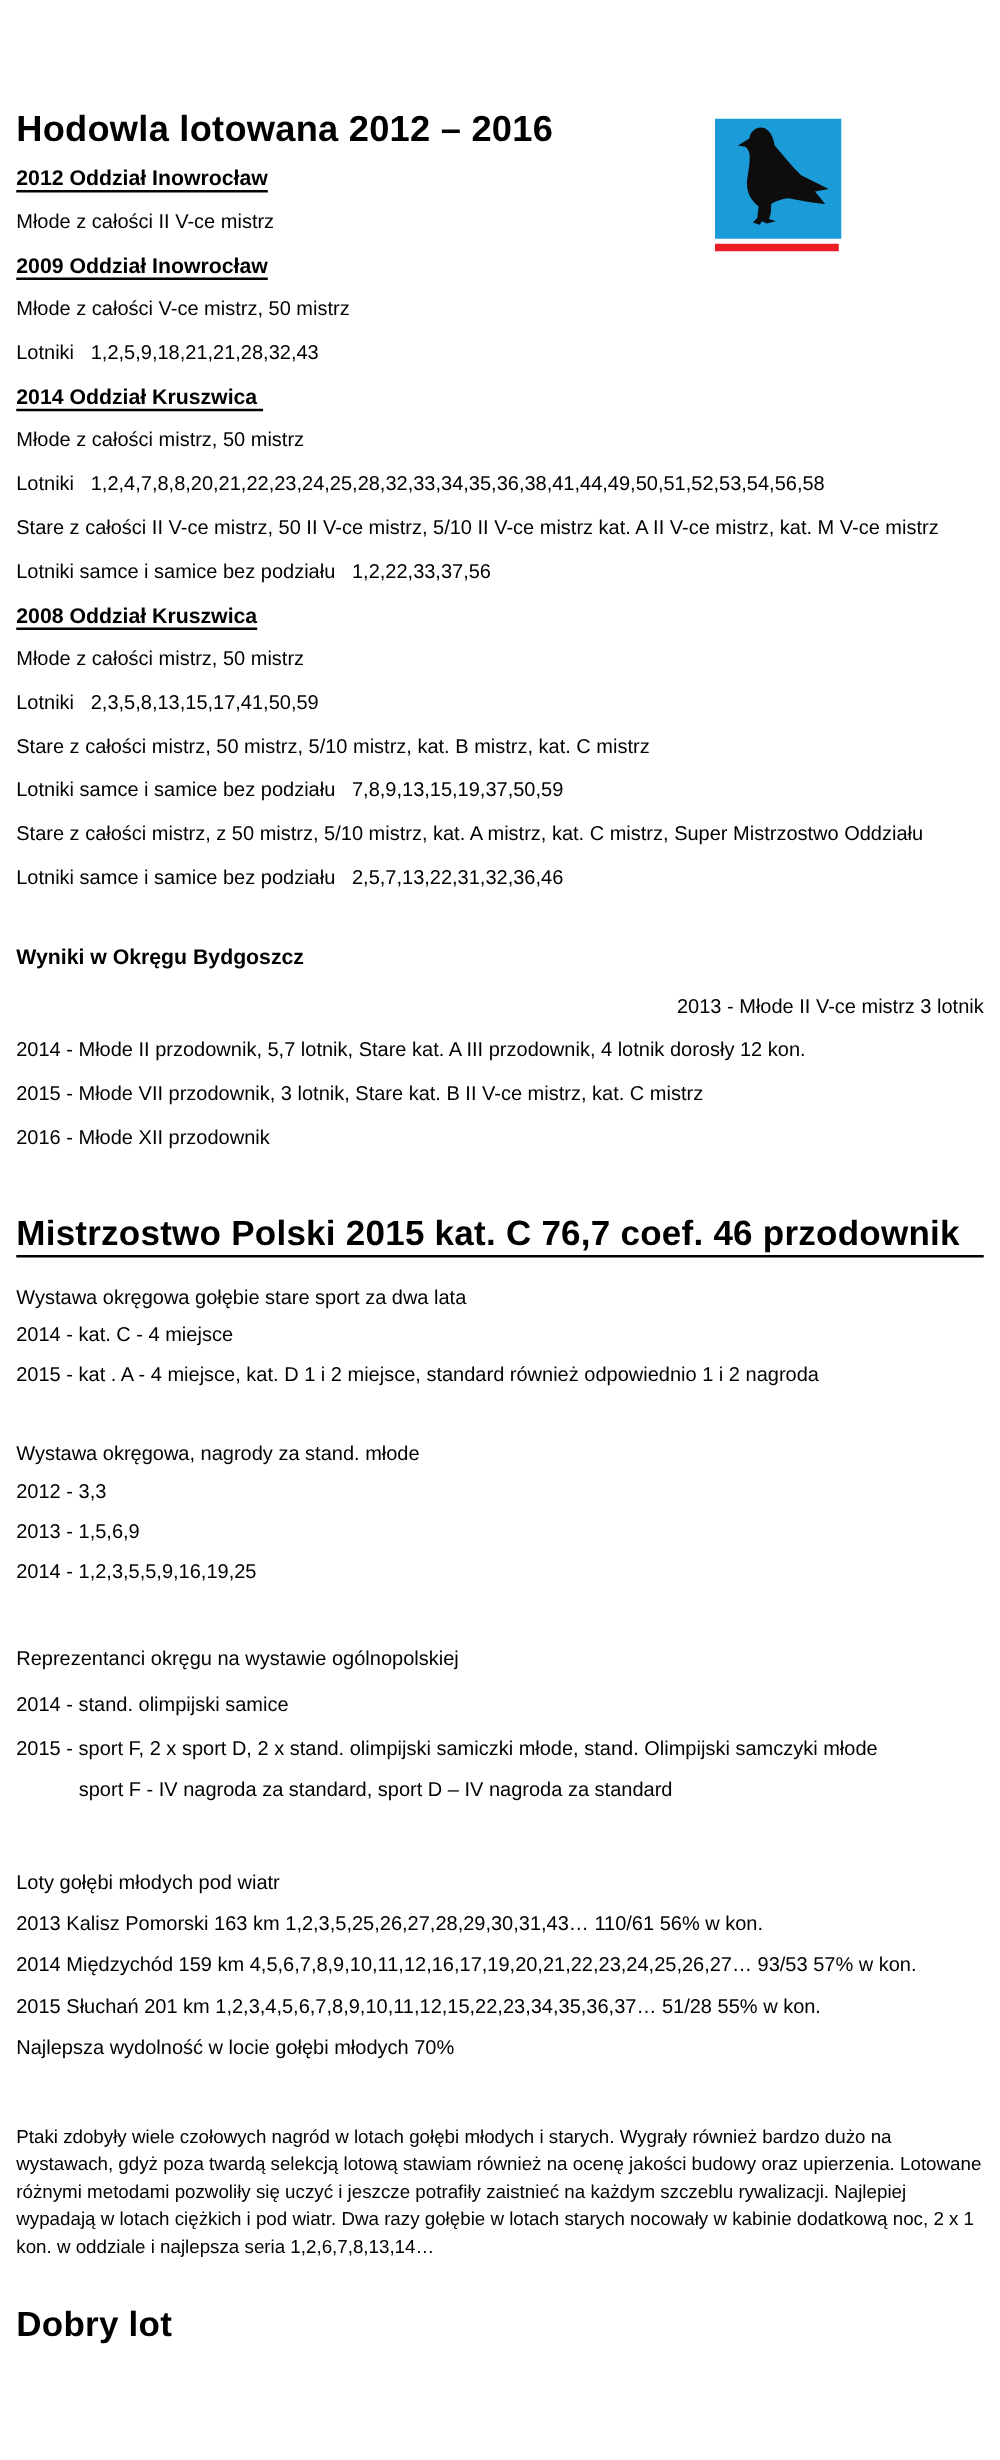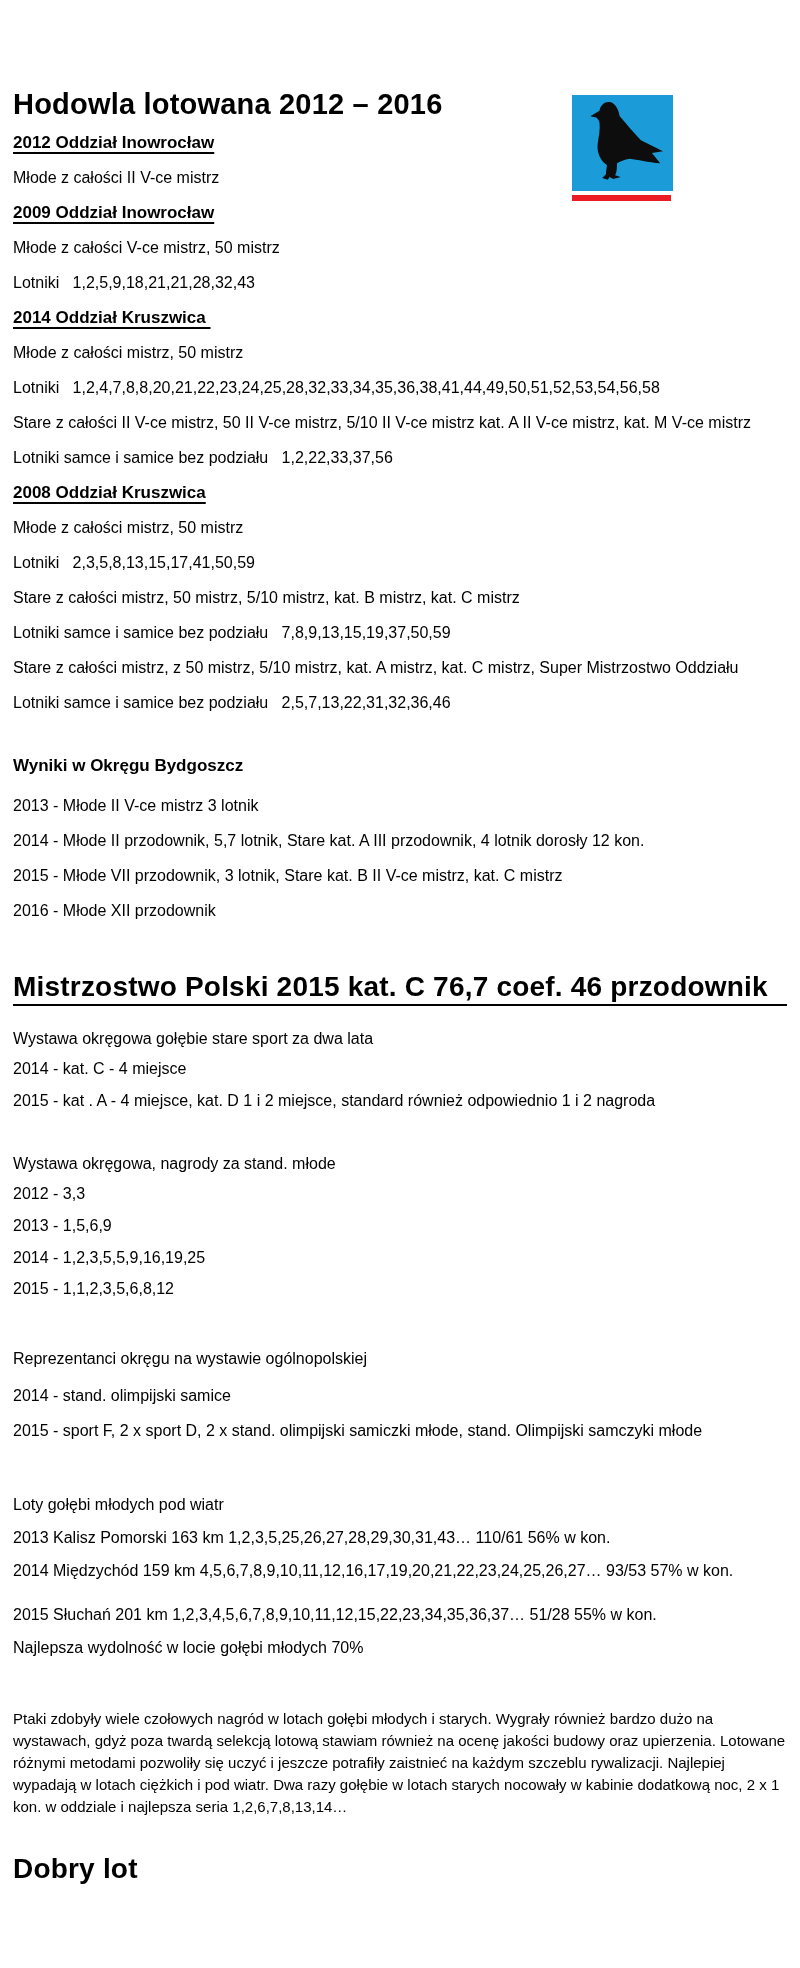--- a/index.html
+++ b/index.html
@@ -61,38 +61,38 @@
       <div class="blk body" style="margin-top: 13px;">Stare z całości II V-ce mistrz, 50 II V-ce mistrz, 5/10 II V-ce mistrz kat. A II V-ce mistrz, kat. M V-ce mistrz</div>
       <div class="blk body" style="margin-top: 13px;">Lotniki samce i samice bez podziału   1,2,22,33,37,56</div>
       <div class="blk h-underline" style="margin-top: 13px;">2008 Oddział Kruszwica</div>
       <div class="blk body" style="margin-top: 13px;">Młode z całości mistrz, 50 mistrz</div>
       <div class="blk body" style="margin-top: 13px;">Lotniki   2,3,5,8,13,15,17,41,50,59</div>
       <div class="blk body" style="margin-top: 13px;">Stare z całości mistrz, 50 mistrz, 5/10 mistrz, kat. B mistrz, kat. C mistrz</div>
       <div class="blk body" style="margin-top: 13px;">Lotniki samce i samice bez podziału   7,8,9,13,15,19,37,50,59</div>
       <div class="blk body" style="margin-top: 13px;">Stare z całości mistrz, z 50 mistrz, 5/10 mistrz, kat. A mistrz, kat. C mistrz, Super Mistrzostwo Oddziału</div>
       <div class="blk body" style="margin-top: 13px;">Lotniki samce i samice bez podziału   2,5,7,13,22,31,32,36,46</div>
       <div class="blk h-bold" style="margin-top: 41px;">Wyniki w Okręgu Bydgoszcz</div>
-      <div class="blk body" style="margin-top: 18px;">2013 - Młode II V-ce mistrz 3 lotnik</div>
+      <div class="blk body" style="margin-top: 18px; text-align: right;">2013 - Młode II V-ce mistrz 3 lotnik</div>
       <div class="blk body" style="margin-top: 13px;">2014 - Młode II przodownik, 5,7 lotnik, Stare kat. A III przodownik, 4 lotnik dorosły 12 kon.</div>
       <div class="blk body" style="margin-top: 13px;">2015 - Młode VII przodownik, 3 lotnik, Stare kat. B II V-ce mistrz, kat. C mistrz</div>
       <div class="blk body" style="margin-top: 13px;">2016 - Młode XII przodownik</div>
       <div class="blk bigrule" style="margin-top: 48px;">Mistrzostwo Polski 2015 kat. C 76,7 coef. 46 przodownik</div>
       <div class="blk body" style="margin-top: 22px;">Wystawa okręgowa gołębie stare sport za dwa lata</div>
       <div class="blk body" style="margin-top: 8px;">2014 - kat. C - 4 miejsce</div>
       <div class="blk body" style="margin-top: 10px;">2015 - kat . A - 4 miejsce, kat. D 1 i 2 miejsce, standard również odpowiednio 1 i 2 nagroda</div>
       <div class="blk body" style="margin-top: 41px;">Wystawa okręgowa, nagrody za stand. młode</div>
       <div class="blk body" style="margin-top: 8px;">2012 - 3,3</div>
       <div class="blk body" style="margin-top: 10px;">2013 - 1,5,6,9</div>
       <div class="blk body" style="margin-top: 10px;">2014 - 1,2,3,5,5,9,16,19,25</div>
-      <div class="blk body" style="margin-top: 9px;">2015 - 1,1,2,3,5,6,8,12</div>
       <div class="blk body" style="margin-top: 48px;">Reprezentanci okręgu na wystawie ogólnopolskiej</div>
       <div class="blk body" style="margin-top: 15px;">2014 - stand. olimpijski samice</div>
       <div class="blk body" style="margin-top: 13px;">2015 - sport F, 2 x sport D, 2 x stand. olimpijski samiczki młode, stand. Olimpijski samczyki młode</div>
+      <div class="blk body-indent" style="margin-top: 11px;">sport F - IV nagroda za standard, sport D – IV nagroda za standard</div>
       <div class="blk body" style="margin-top: 52px;">Loty gołębi młodych pod wiatr</div>
       <div class="blk body" style="margin-top: 11px;">2013 Kalisz Pomorski 163 km 1,2,3,5,25,26,27,28,29,30,31,43… 110/61 56% w kon.</div>
       <div class="blk body" style="margin-top: 11px;">2014 Międzychód 159 km 4,5,6,7,8,9,10,11,12,16,17,19,20,21,22,23,24,25,26,27… 93/53 57% w kon.</div>
-      <div class="blk body" style="margin-top: 22px;">2015 Słuchań 201 km 1,2,3,4,5,6,7,8,9,10,11,12,15,22,23,34,35,36,37… 51/28 55% w kon.</div>
+      <div class="blk body" style="margin-top: 11px;">2015 Słuchań 201 km 1,2,3,4,5,6,7,8,9,10,11,12,15,22,23,34,35,36,37… 51/28 55% w kon.</div>
       <div class="blk body" style="margin-top: 11px;">Najlepsza wydolność w locie gołębi młodych 70%</div>
       <div class="blk para" style="margin-top: 49px;">Ptaki zdobyły wiele czołowych nagród w lotach gołębi młodych i starych. Wygrały również bardzo dużo na wystawach, gdyż poza twardą selekcją lotową stawiam również na ocenę jakości budowy oraz upierzenia. Lotowane różnymi metodami pozwoliły się uczyć i jeszcze potrafiły zaistnieć na każdym szczeblu rywalizacji. Najlepiej wypadają w lotach ciężkich i pod wiatr. Dwa razy gołębie w lotach starych nocowały w kabinie dodatkową noc, 2 x 1 kon. w oddziale i najlepsza seria 1,2,6,7,8,13,14…</div>
       <div class="blk big" style="margin-top: 34px;">Dobry lot</div>
     </div>
 
 </div>
 
 </body></html>

